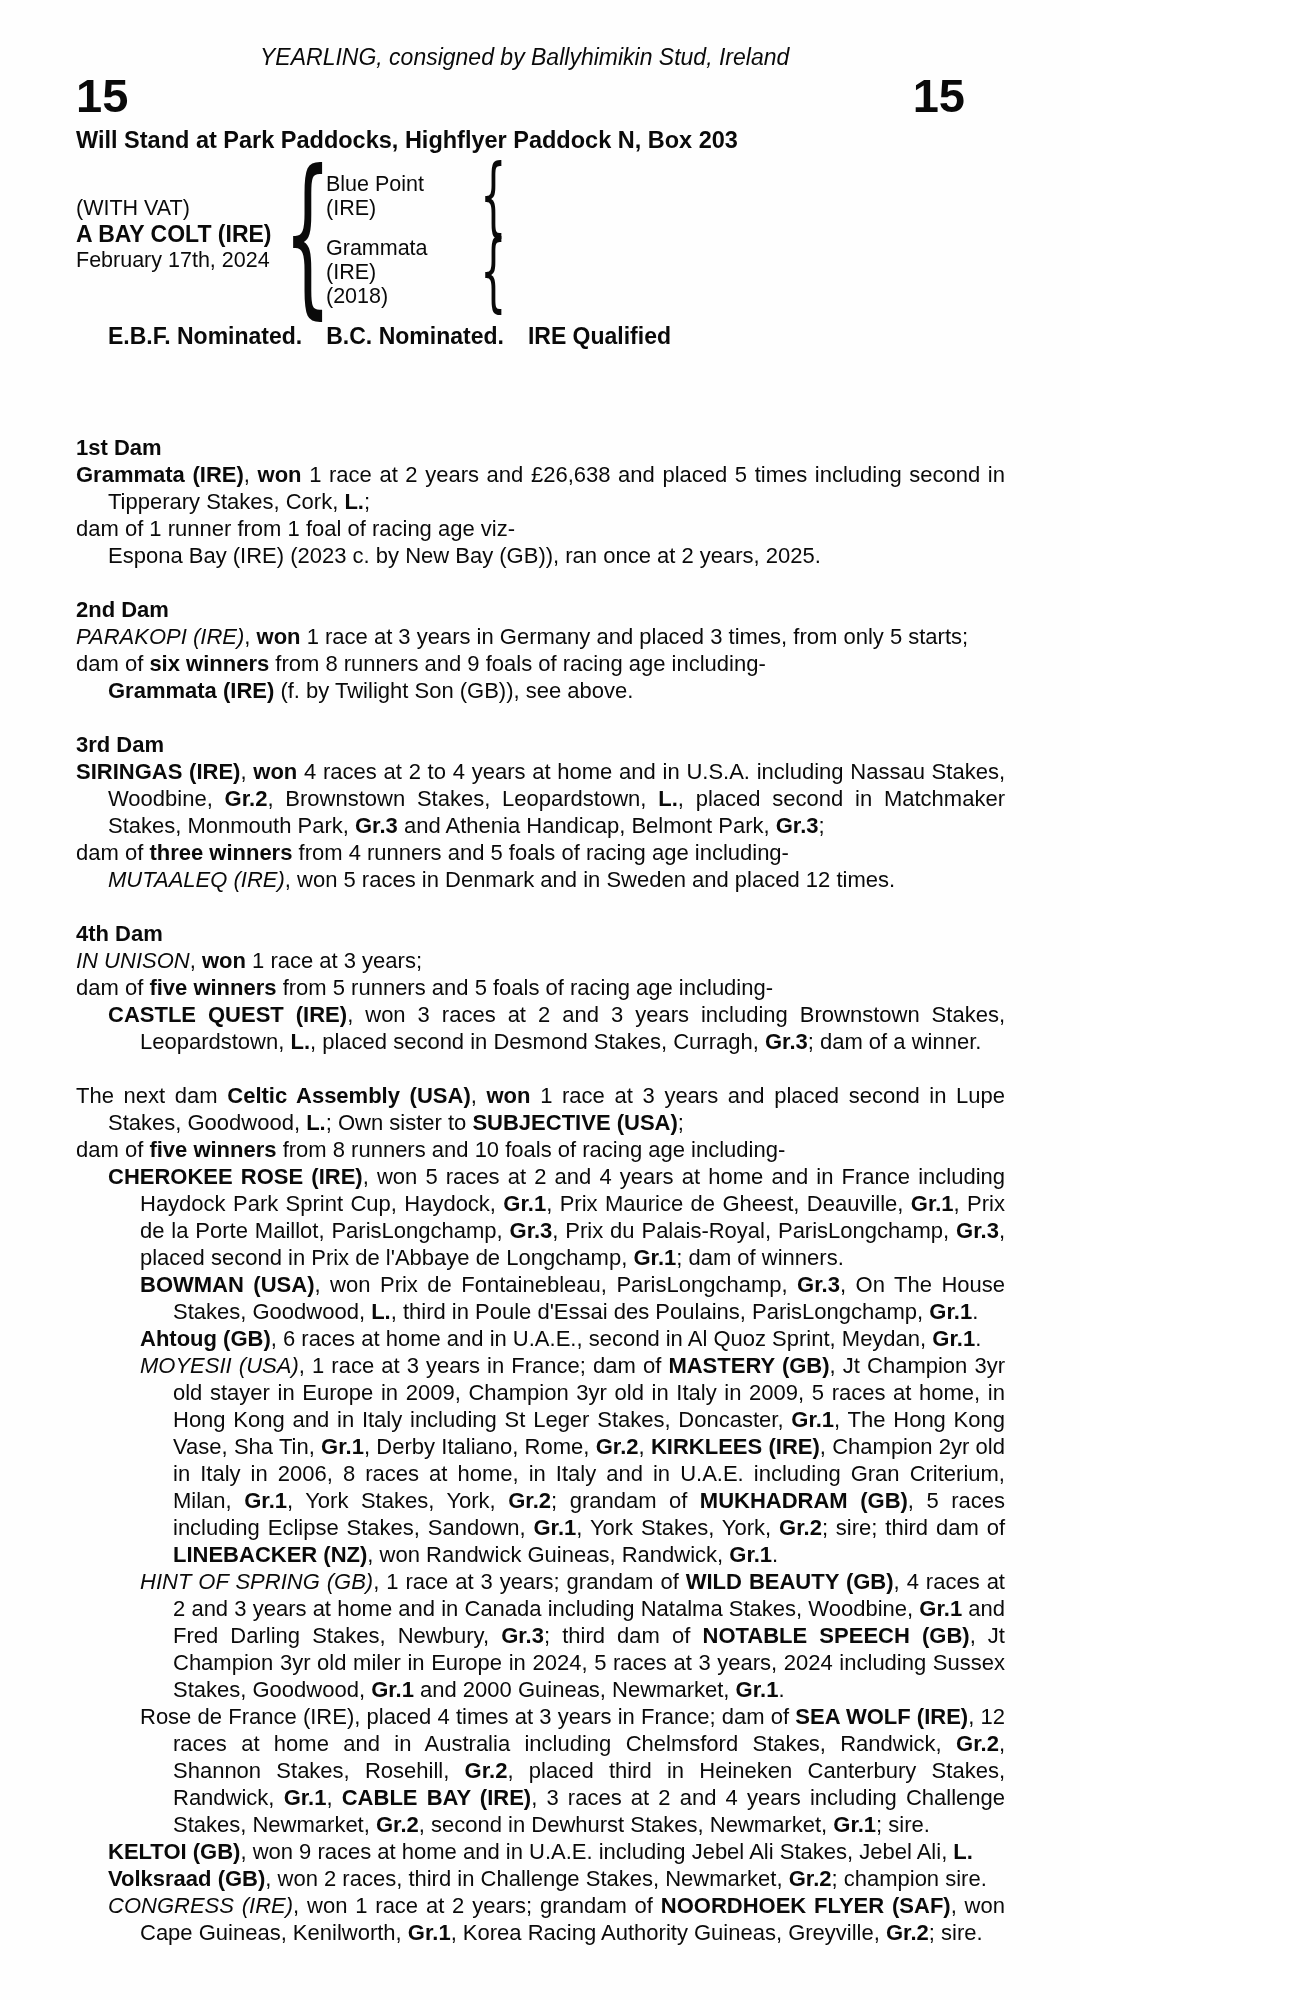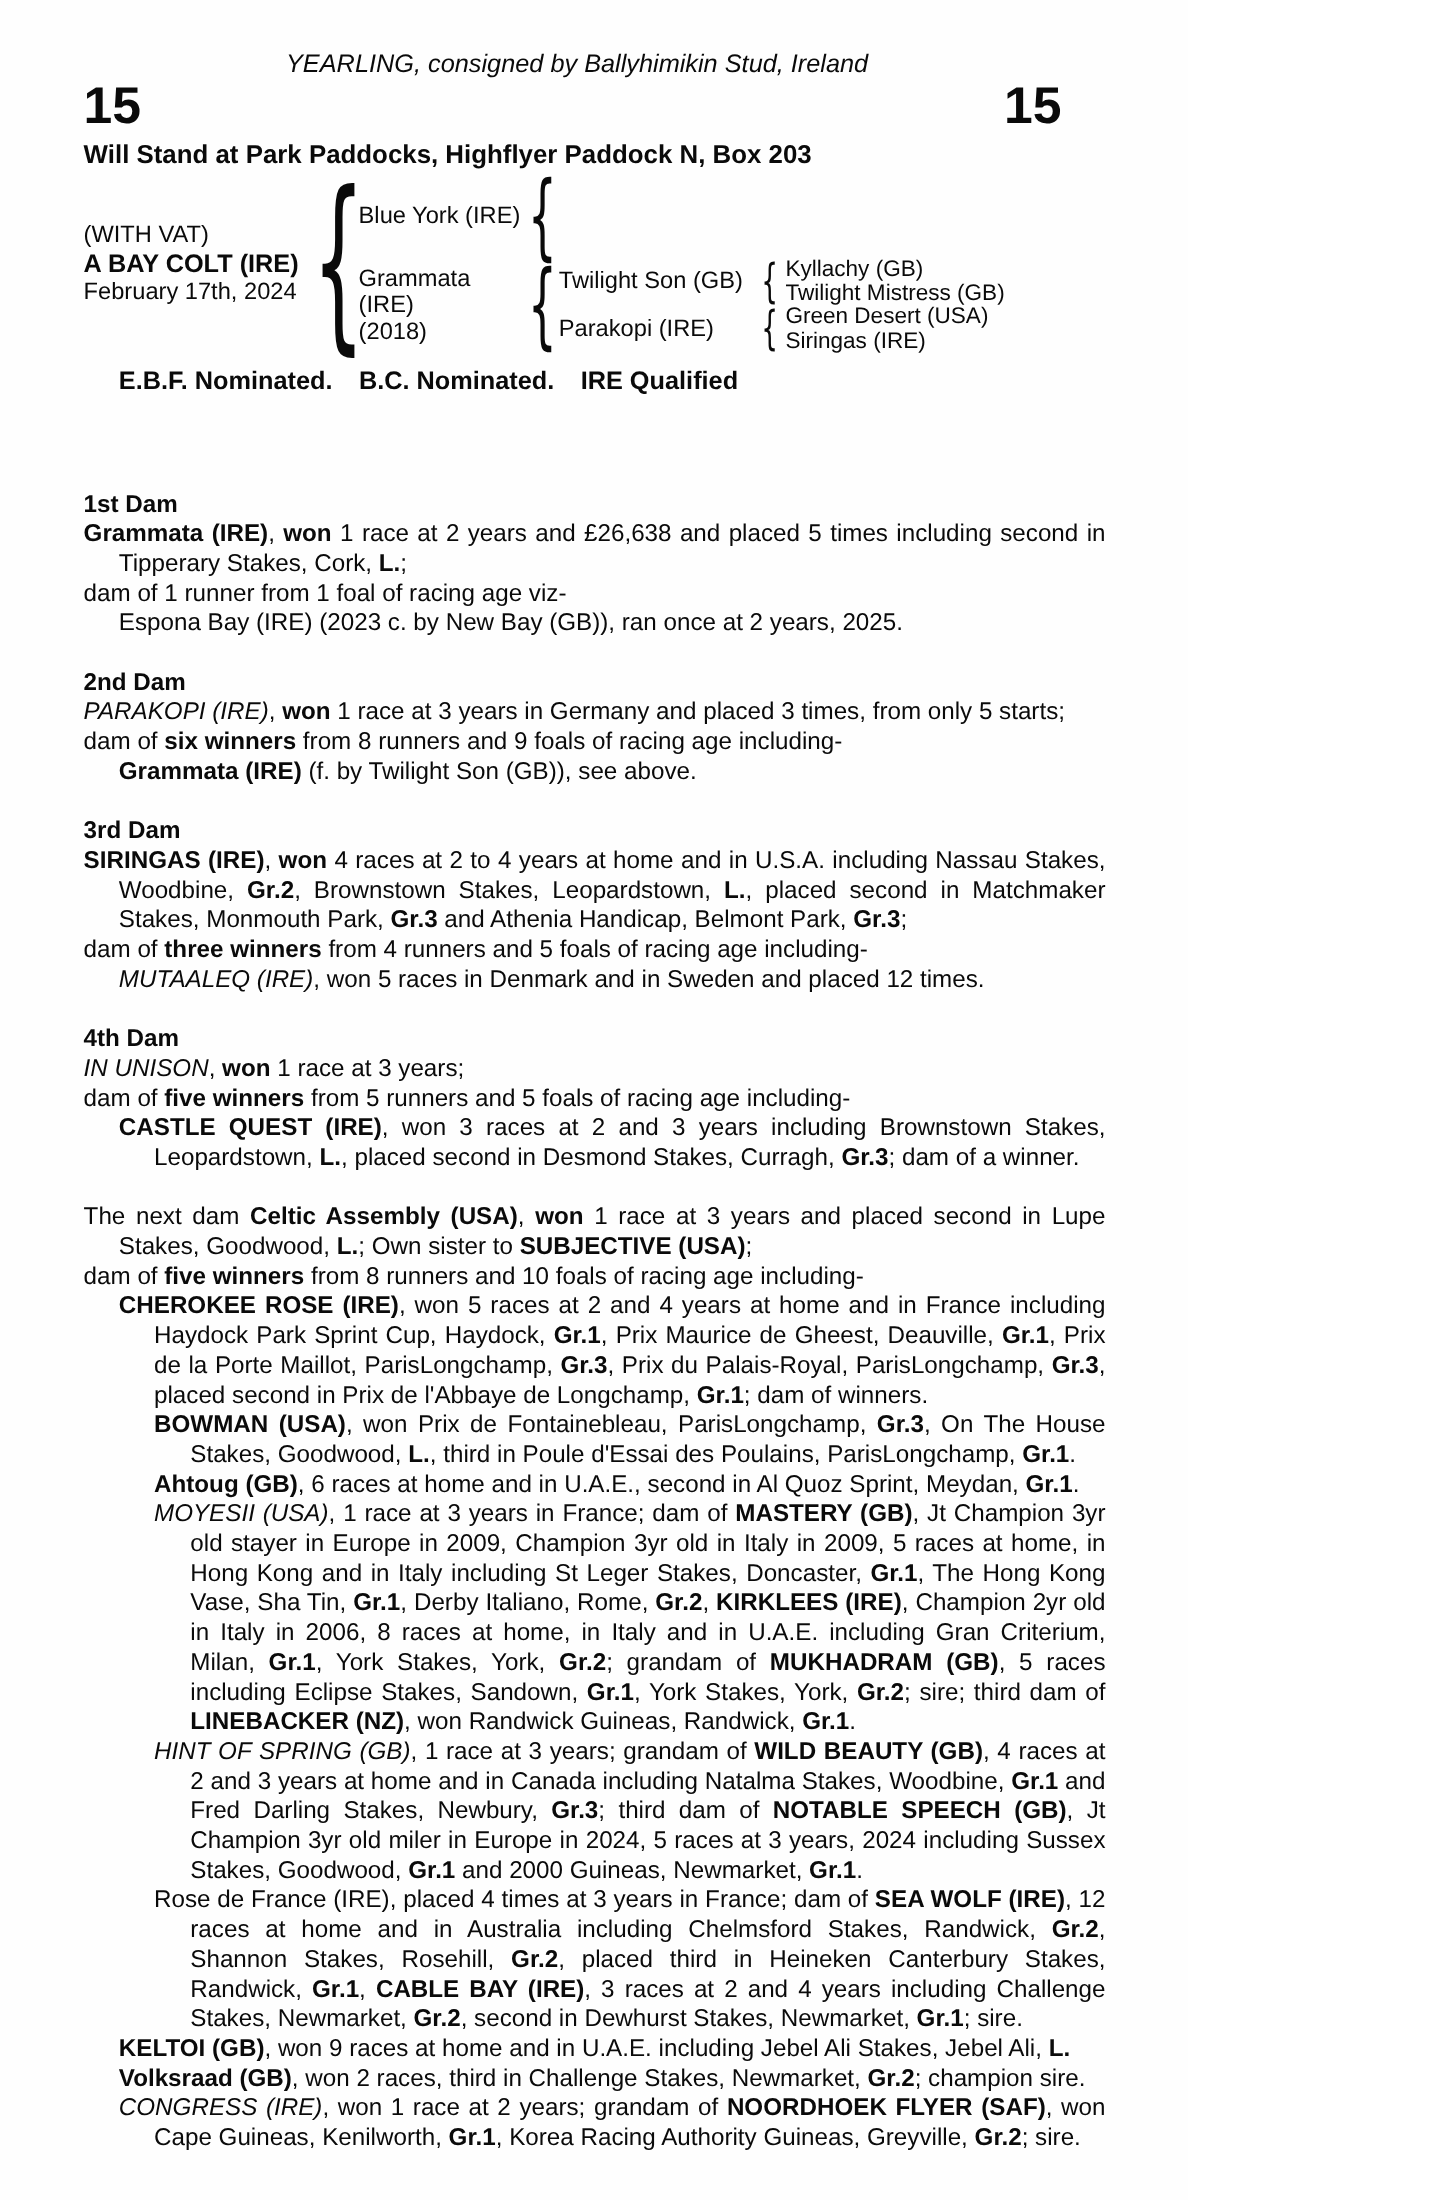--- a/index.html
+++ b/index.html
@@ -66,48 +66,30 @@
   <div class="pedigree">
     <div class="subject">
       <div class="vat">(WITH VAT)</div>
       <div class="colt-name">A BAY COLT (IRE)</div>
       <div class="foal-date">February 17th, 2024</div>
     </div>
     <div class="brace brace-1"></div>
     <div class="gen2col">
 
       <div class="branch">
-        <div class="gen2name">Blue York (IRE)</div>
+        <div class="gen2name">Blue Point (IRE)</div>
         <div class="brace brace-2"></div>
       </div>
 
       <div class="branch">
         <div class="gen2name">
           <div>Grammata (IRE)</div>
           <div>(2018)</div>
         </div>
         <div class="brace brace-2"></div>
-        <div class="gen3col">
-          <div class="fam">
-            <div class="gen3name">Twilight Son (GB)</div>
-            <div class="brace brace-3"></div>
-            <div class="gen4pair">
-              <div>Kyllachy (GB)</div>
-              <div>Twilight Mistress (GB)</div>
-            </div>
-          </div>
-          <div class="fam">
-            <div class="gen3name">Parakopi (IRE)</div>
-            <div class="brace brace-3"></div>
-            <div class="gen4pair">
-              <div>Green Desert (USA)</div>
-              <div>Siringas (IRE)</div>
-            </div>
-          </div>
-        </div>
       </div>
 
     </div>
   </div>
 
   <div class="nominations">
     <span>E.B.F. Nominated.</span>
     <span>B.C. Nominated.</span>
     <span>IRE Qualified</span>
   </div>

